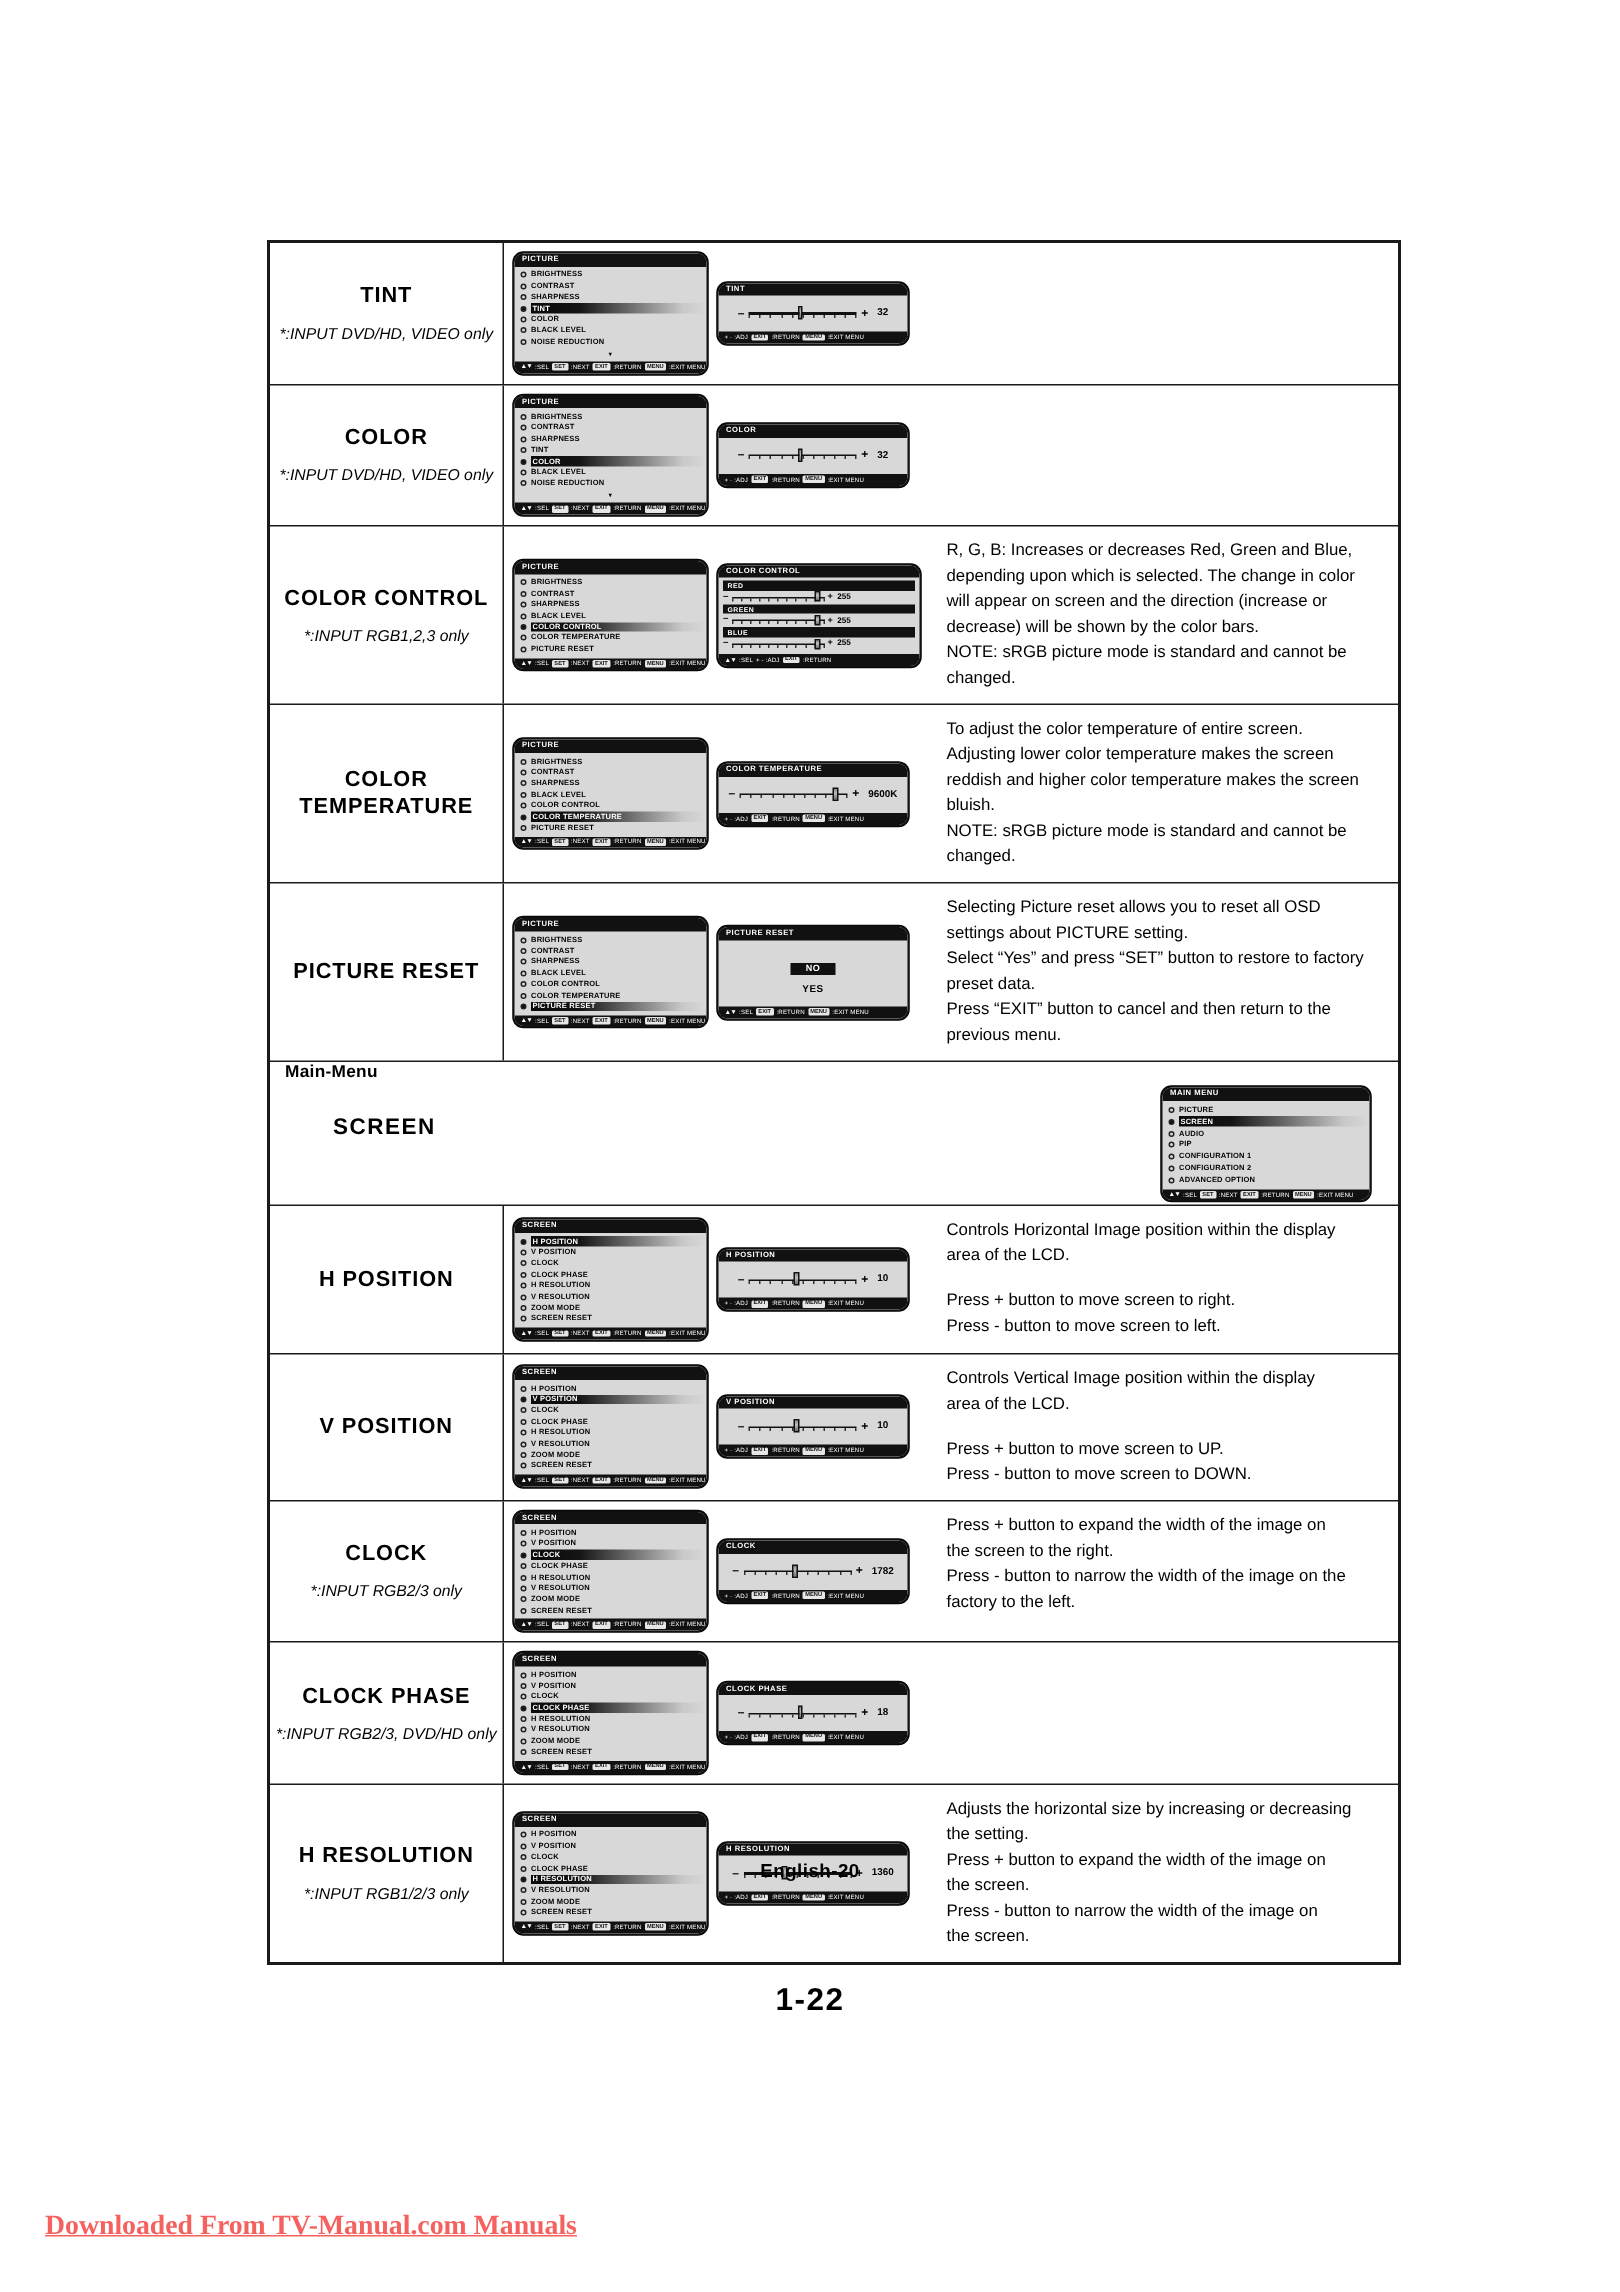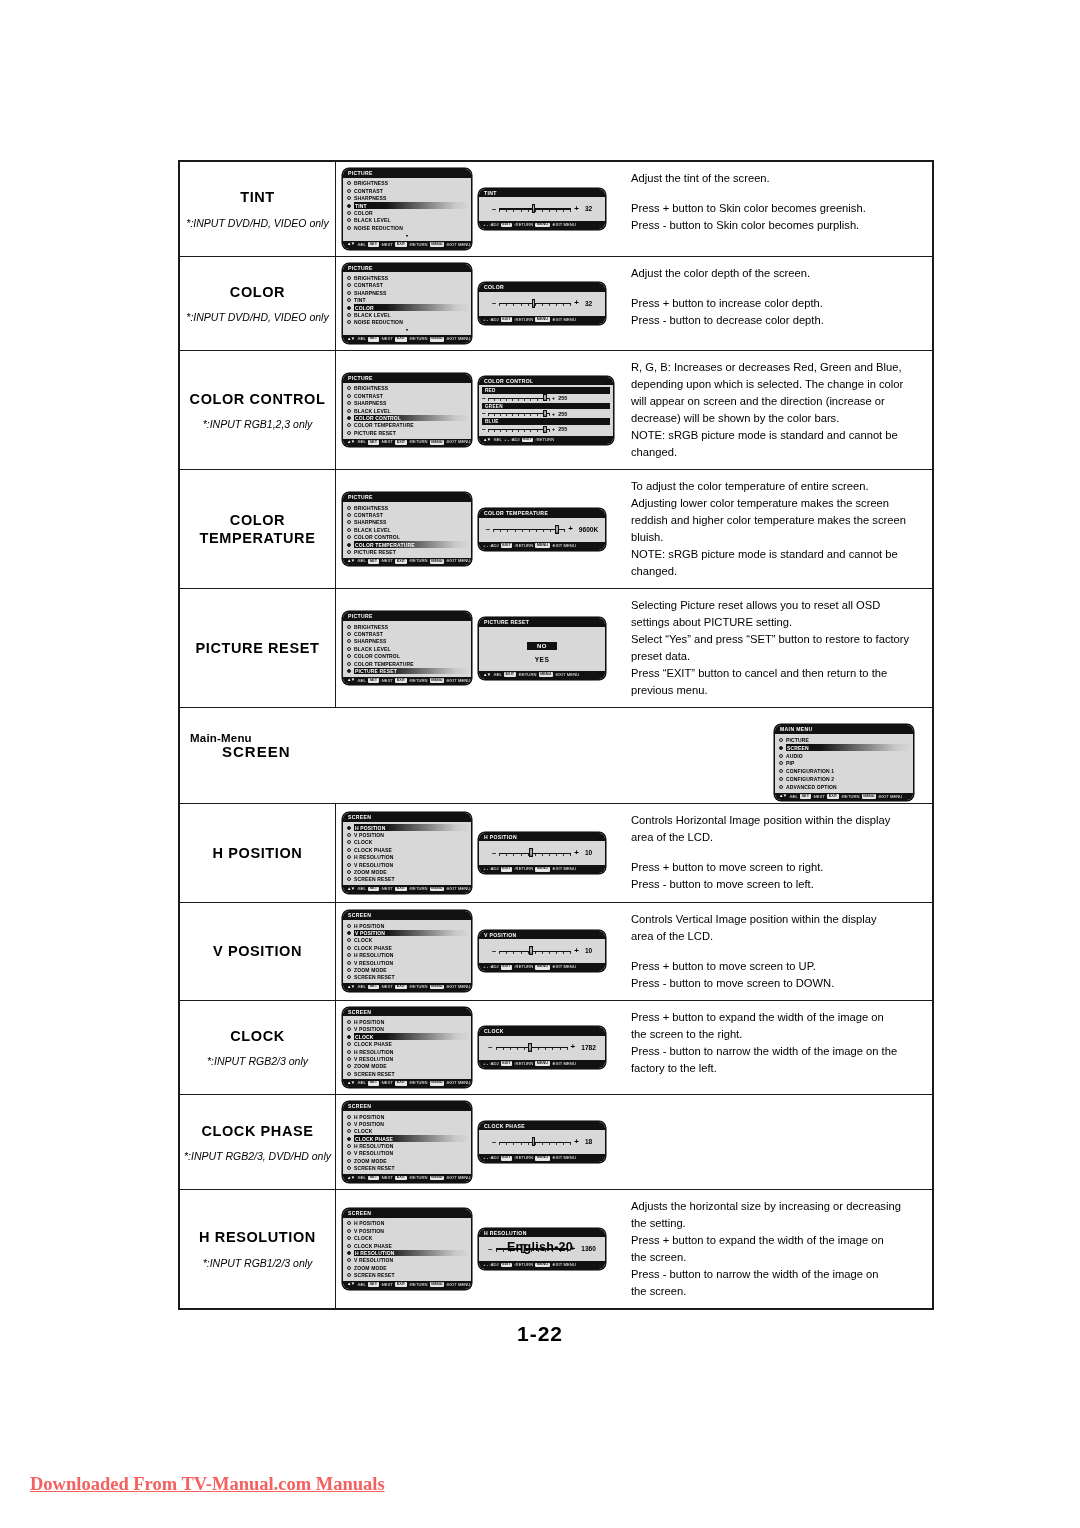--- a/index.html
+++ b/index.html
@@ -229,21 +229,21 @@
   }
 
   
   .mm-row{
     position:relative;
     border-bottom:1.5px solid #1a1a1a;
     height:96px;
     box-sizing:border-box;
   }
   .mm-main{
-    position:absolute;left:10px;top:24px;
+    position:absolute;left:10px;top:1px;
     font-size:11.5px;font-weight:bold;letter-spacing:.2px;
   }
   .mm-screen{
     position:absolute;left:42px;top:35px;
     font-size:15px;font-weight:bold;letter-spacing:1px;
   }
   .mm-sub{
     position:absolute;left:0;top:68px;
     width:300px;height:26px;
     background:#e4e4e4;
@@ -366,25 +366,20 @@
           </div>
           <div class="osd-ftr">
             <span>+ - :ADJ</span>
             <span class="key">EXIT</span>
             <span>:RETURN</span>
             <span class="key">MENU</span>
             <span>:EXIT MENU</span>
           </div>
         </div>
       </div>
-      <div class="c-desc">
-        <p>Adjust the tint of the screen.</p>
-        <p class="gap">Press + button to Skin color becomes greenish.</p>
-        <p>Press - button to Skin color becomes purplish.</p>
-      </div>
     </div>
     <div class="row">
       <div class="c-label">
         <div class="title">COLOR</div>
         <div class="note">*:INPUT DVD/HD, VIDEO only</div>
       </div>
       <div class="c-osd">
         <div class="osd osd-menu">
           <div class="osd-hdr">PICTURE</div>
           <div class="osd-body">
@@ -456,25 +451,20 @@
             <span class="sl-val">32</span>
           </div>
           <div class="osd-ftr">
             <span>+ - :ADJ</span>
             <span class="key">EXIT</span>
             <span>:RETURN</span>
             <span class="key">MENU</span>
             <span>:EXIT MENU</span>
           </div>
         </div>
-      </div>
-      <div class="c-desc">
-        <p>Adjust the color depth of the screen.</p>
-        <p class="gap">Press + button to increase color depth.</p>
-        <p>Press - button to decrease color depth.</p>
       </div>
     </div>
     <div class="row">
       <div class="c-label">
         <div class="title">COLOR CONTROL</div>
         <div class="note">*:INPUT RGB1,2,3 only</div>
       </div>
       <div class="c-osd">
         <div class="osd osd-menu">
           <div class="osd-hdr">PICTURE</div>

